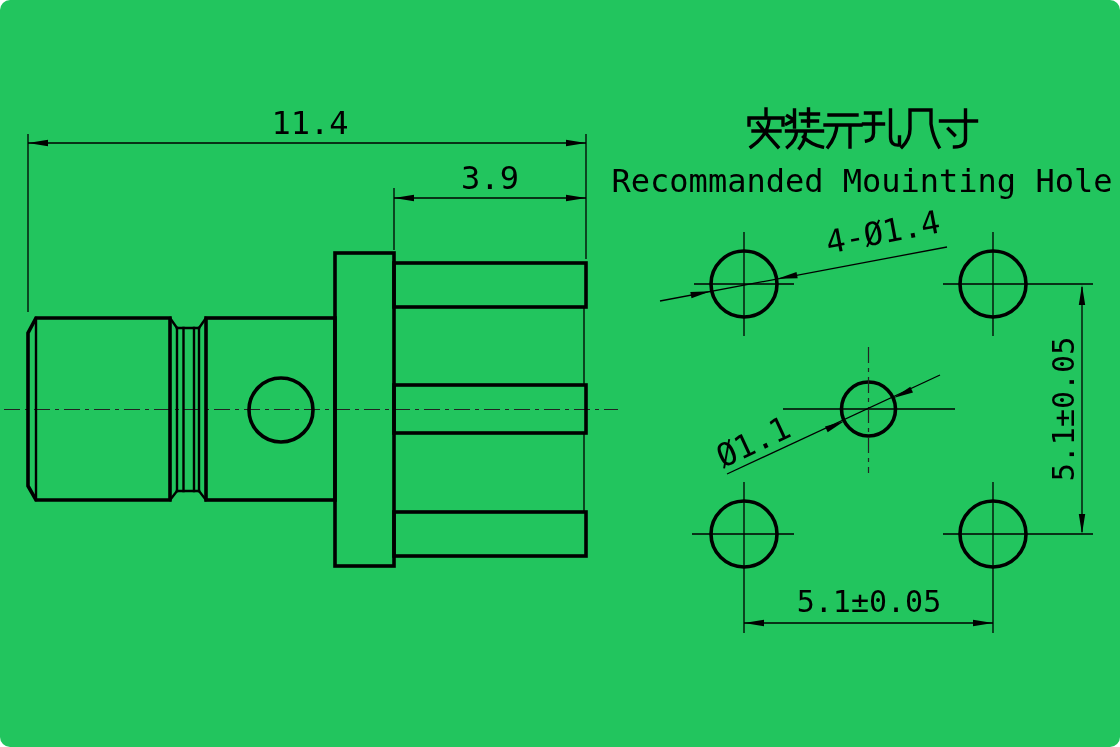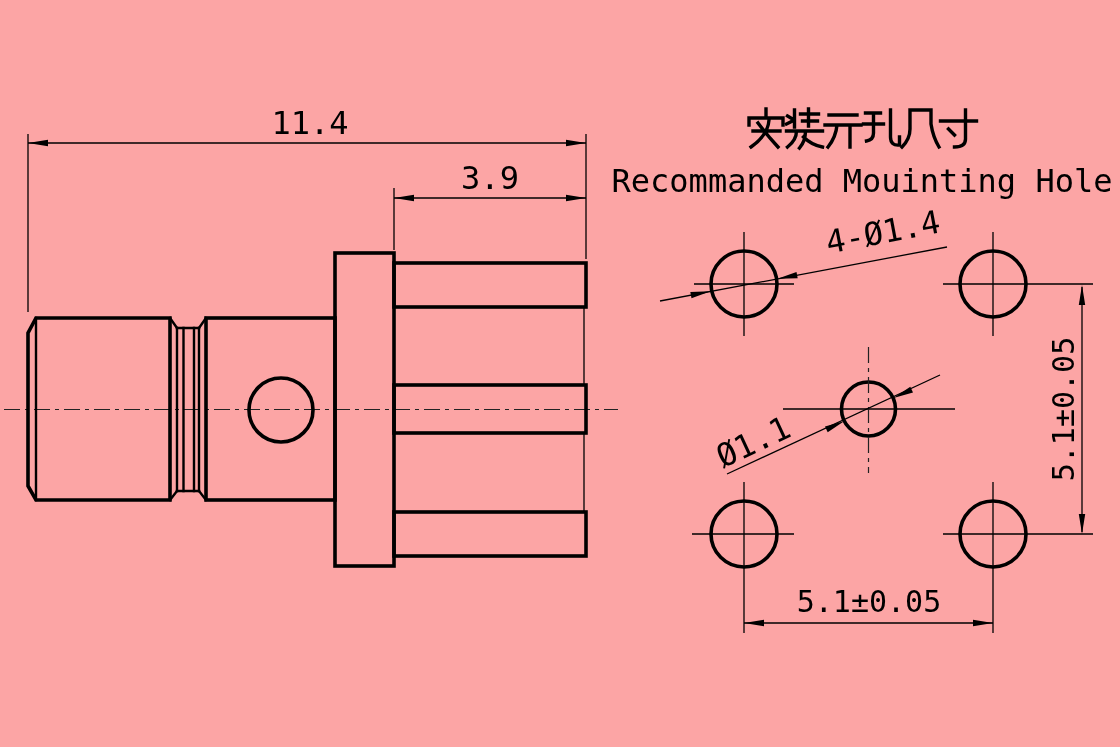--- a/index.html
+++ b/index.html
@@ -1,21 +1,22 @@
 <!DOCTYPE html>
 <html><head>
 <meta charset="utf-8">
 <style>
   html,body{margin:0;padding:0;background:#ffffff;}
   .frame{
     position:relative;
     width:1120px;height:747px;
-    background:#fca5a5;
+    background:#22c55e;
     overflow:hidden;
     font-family:"DejaVu Sans Mono","Liberation Mono",monospace;
+    border-radius:10px;
   }
   svg{display:block;}
   .thick{stroke:#000;stroke-width:3.6;fill:none;stroke-linecap:square;}
   .med{stroke:#000;stroke-width:2.4;fill:none;stroke-linecap:square;}
   .thin{stroke:#000;stroke-width:1.3;fill:none;stroke-linecap:butt;}
   .cline{stroke:#222;stroke-width:1.2;fill:none;stroke-dasharray:16 5 4 5;}
   .arrow{fill:#000;stroke:none;}
   .dim-text{font-family:"DejaVu Sans Mono","Liberation Mono",monospace;font-size:32px;fill:#000;}
   .dim-text-sm{font-family:"DejaVu Sans Mono","Liberation Mono",monospace;font-size:30px;fill:#000;}
   .title-en{font-family:"DejaVu Sans Mono","Liberation Mono",monospace;font-size:32px;fill:#000;}

